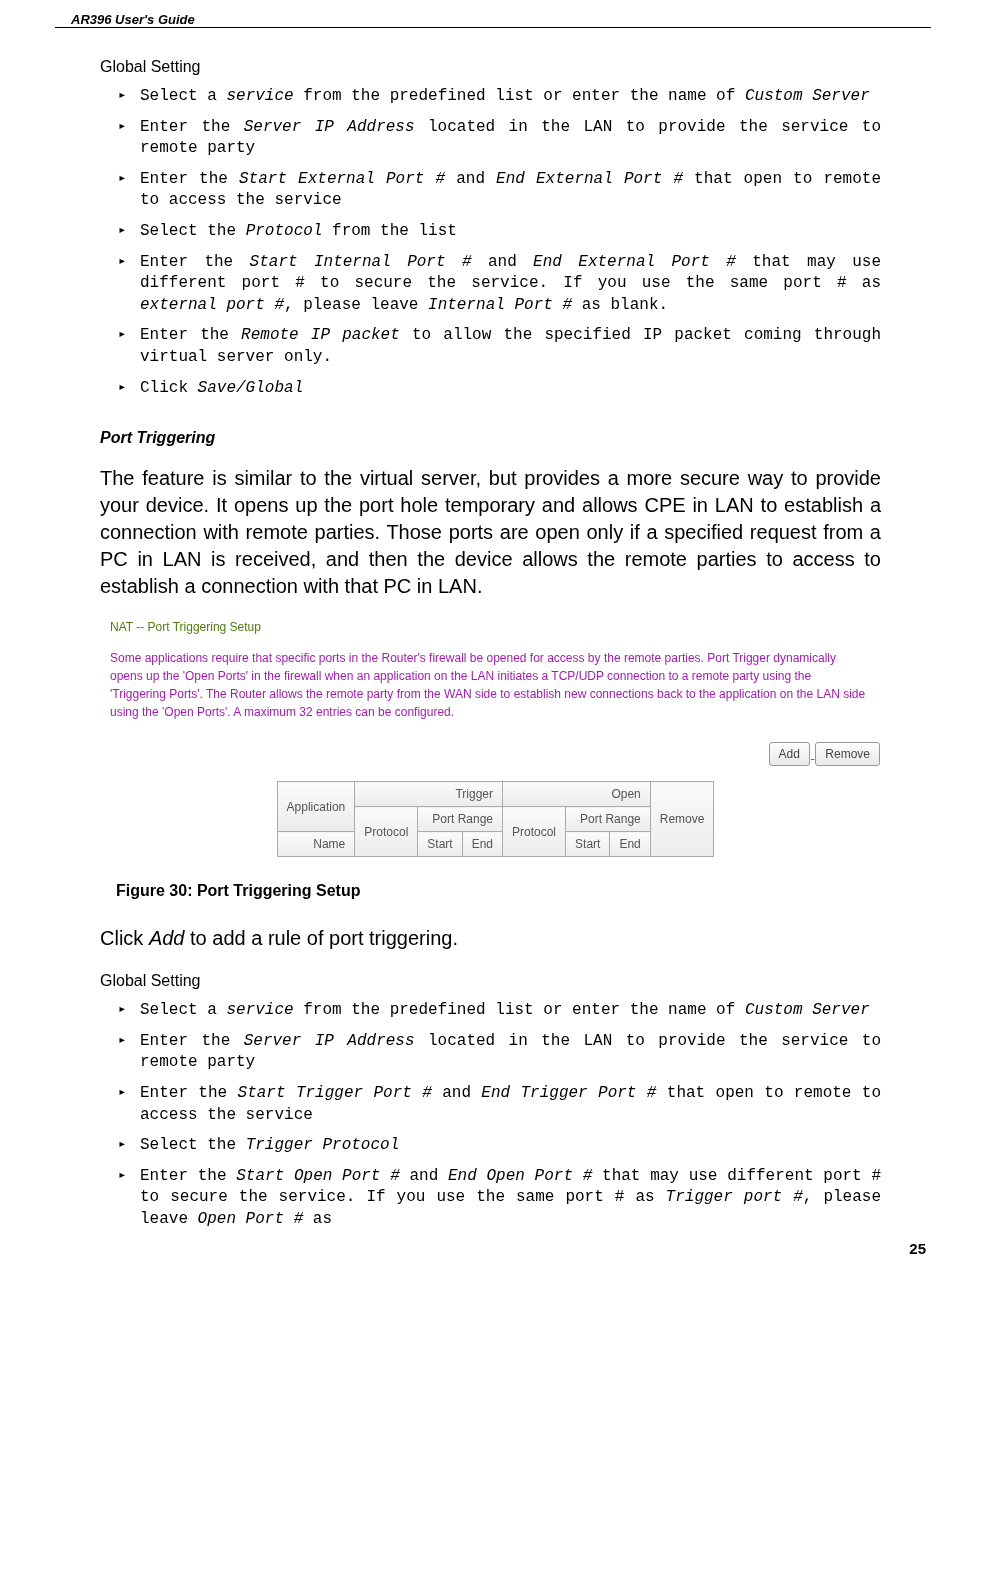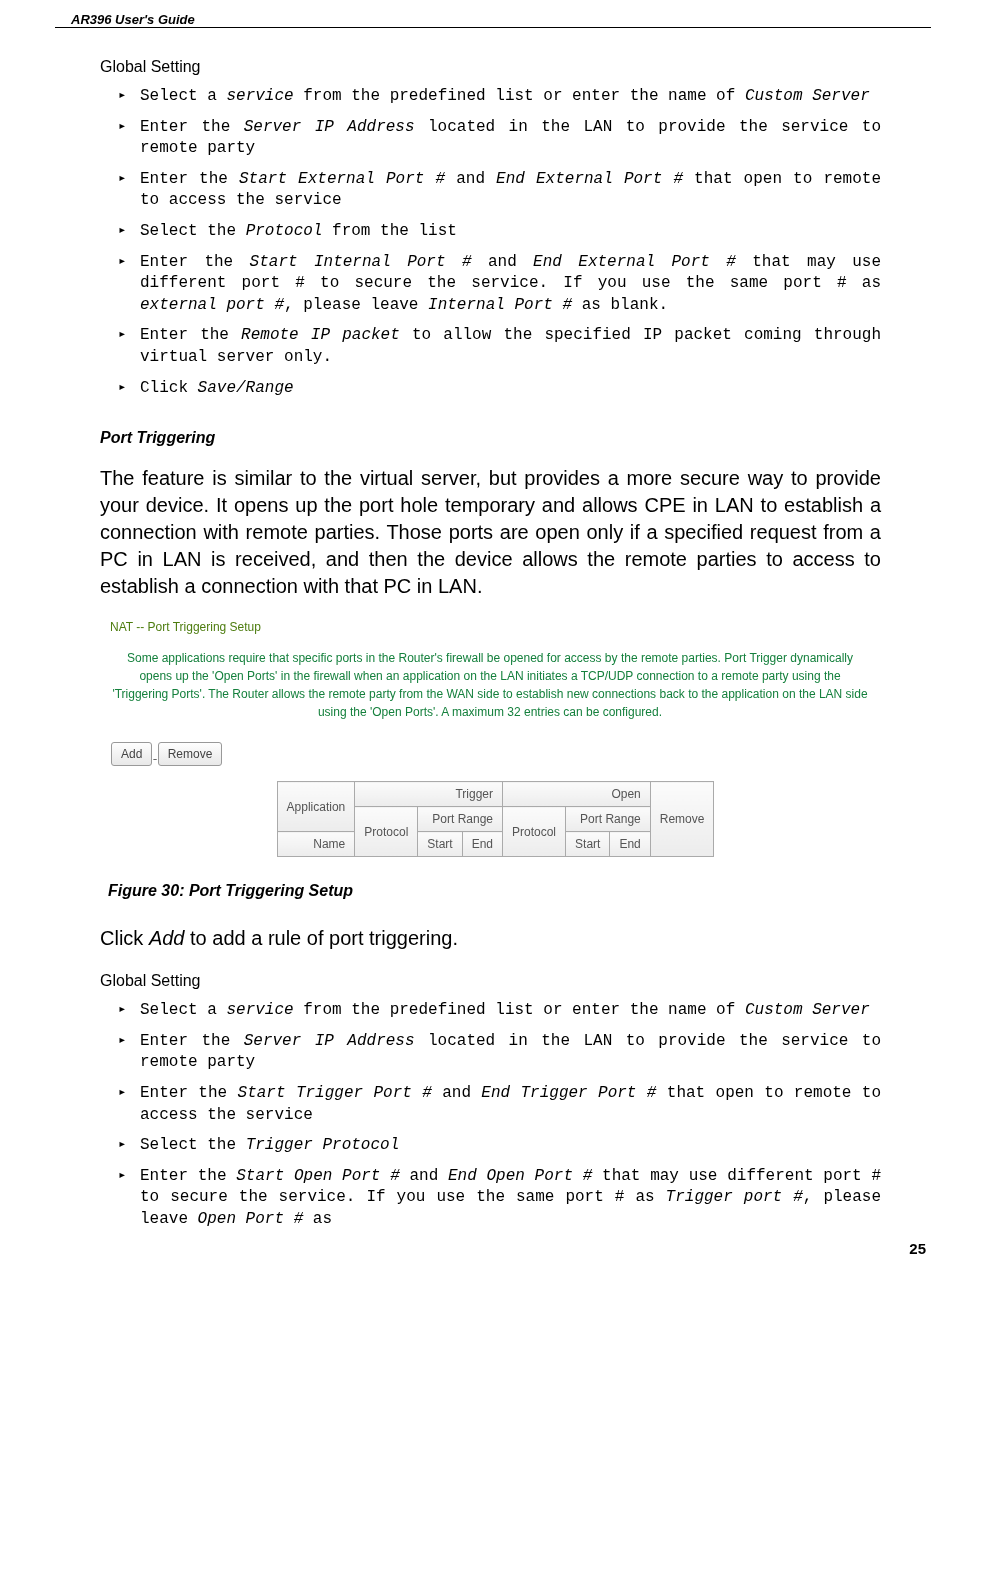--- a/index.html
+++ b/index.html
@@ -60,45 +60,43 @@
   }
   .para {
     text-align: justify;
     line-height: 1.35;
     margin-bottom: 20px;
     font-size: 20px;
   }
   .italic { font-style: italic; }
   .figure-caption {
     font-weight: bold;
-    font-style: italic;
-    margin: 25px 0 25px 8px;
+    margin: 25px 0 25px 16px;
     font-size: 16px;
   }
   .screenshot-block {
     margin: 10px 0 10px 10px;
     font-family: Verdana, Geneva, sans-serif;
     font-size: 12px;
     color: #666;
   }
   .screenshot-title {
     font-size: 12px;
     color: #4d7c0f;
     margin-bottom: 15px;
   }
   .screenshot-desc {
     font-size: 12px;
-    color: #15803d;
+    color: #a21caf;
     line-height: 1.5;
     margin-bottom: 10px;
     max-width: 760px;
-    text-align: center;
   }
   .btn-row {
-    text-align: left;
+    text-align: right;
     margin: 21px 0 15px 0;
     text-decoration: underline;
   }
   .faux-btn {
     display: inline-block;
     padding: 4px 9px;
     border: 1px solid #999;
     border-radius: 3px;
     background: linear-gradient(#fefefe,#e8e8e8);
     color: #444;
@@ -153,21 +151,21 @@
       <li>
         <span>Select the </span><span class="italic">Protocol</span><span> from the list</span>
       </li>
       <li>
         <span>Enter the </span><span class="italic">Start Internal Port #</span><span> and </span><span class="italic">End External Port #</span><span> that may use different port # to secure the service. If you use the same port # as </span><span class="italic">external port #</span><span>, please leave </span><span class="italic">Internal Port #</span><span> as blank.</span>
       </li>
       <li>
         <span>Enter the </span><span class="italic">Remote IP packet</span><span> to allow the specified IP packet coming through virtual server only.</span>
       </li>
       <li>
-        <span>Click </span><span class="italic">Save/Range</span>
+        <span>Click </span><span class="italic">Save/Global</span>
       </li>
     </ul>
 
     <div class="bold-heading">Port Triggering</div>
 
     <div class="para">The feature is similar to the virtual server, but provides a more secure way to provide your device. It opens up the port hole temporary and allows CPE in LAN to establish a connection with remote parties. Those ports are open only if a specified request from a PC in LAN is received, and then the device allows the remote parties to access to establish a connection with that PC in LAN.</div>
 
     <div class="screenshot-block">
       <div class="screenshot-title">NAT -- Port Triggering Setup</div>
       <div class="screenshot-desc">Some applications require that specific ports in the Router's firewall be opened for access by the remote parties. Port Trigger dynamically opens up the 'Open Ports' in the firewall when an application on the LAN initiates a TCP/UDP connection to a remote party using the 'Triggering Ports'. The Router allows the remote party from the WAN side to establish new connections back to the application on the LAN side using the 'Open Ports'. A maximum 32 entries can be configured.</div>

